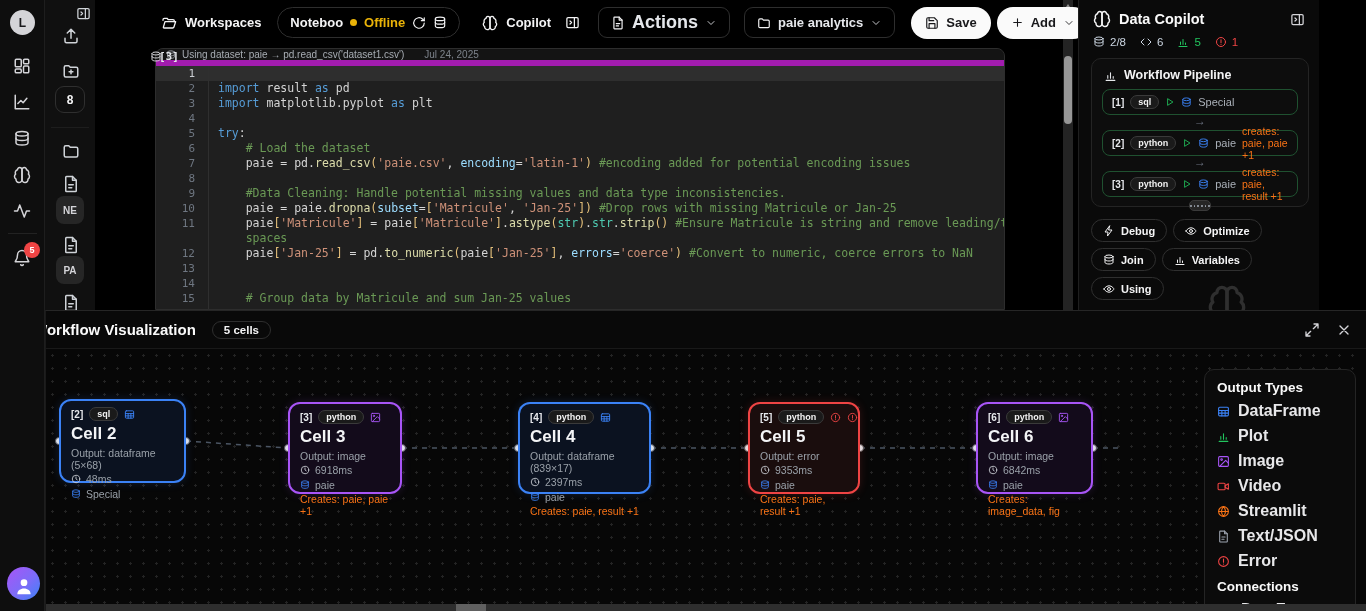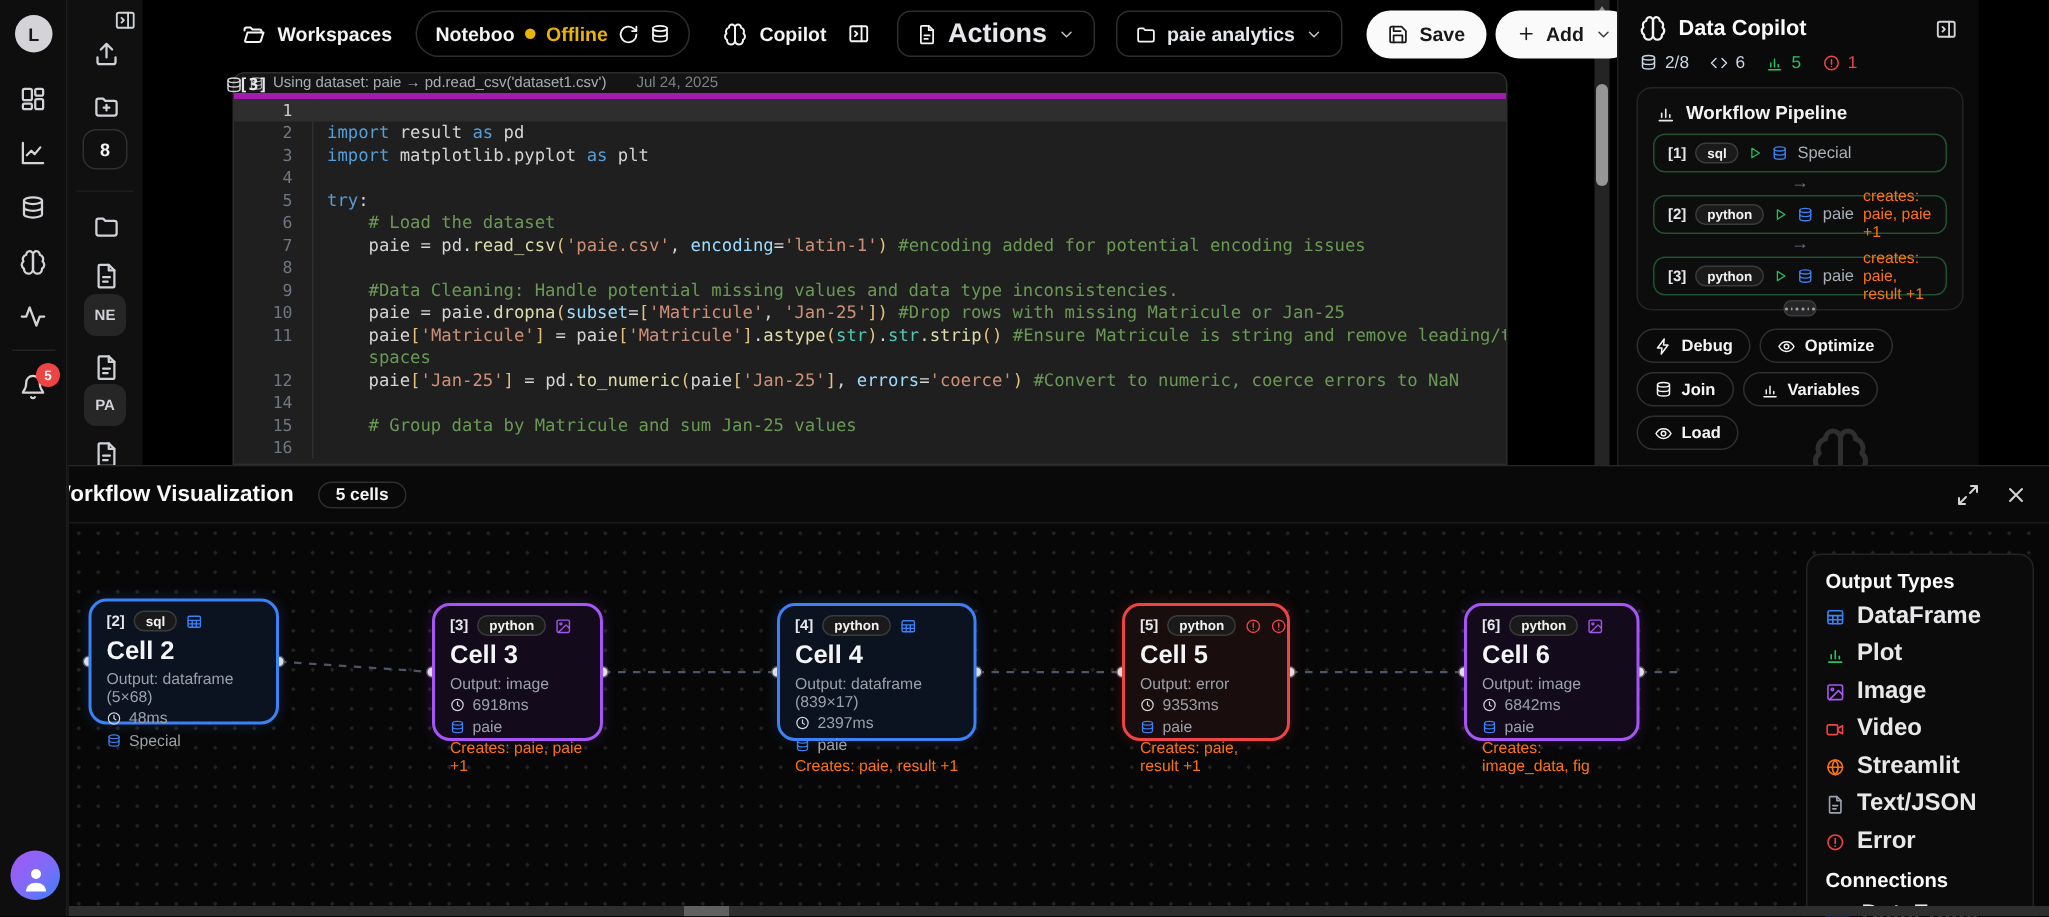--- a/index.html
+++ b/index.html
@@ -38,21 +38,21 @@
   .whitebtn { background:#fafafa; color:#18181b; border-radius:17px; height:32px; padding:0 14px; display:flex; align-items:center; gap:7px; font-size:13px; font-weight:bold; }
   .chev { width:12px; height:12px; color:inherit; opacity:.85; }
 
   
   .vscroll { left:1063px; top:0; width:10px; height:310px; background:#242424; }
   .vscroll .up { position:absolute; left:1px; top:4px; width:0; height:0; border-left:4px solid transparent; border-right:4px solid transparent; border-bottom:6px solid #8f8f8f; }
   .vscroll .thumb { position:absolute; left:1px; top:56px; width:8px; height:68px; border-radius:4px; background:#969696; }
 
   
   .editor { left:155px; top:48px; width:850px; height:262px; background:#1f1f1f; border:1px solid #2d2d2d; border-radius:8px 8px 0 0; overflow:hidden; z-index:3; }
-  .edhead { height:17px; background:#141414; border-bottom:4px solid #a21caf; display:flex; align-items:center; gap:6px; padding:0 10px; font-size:10px; color:#a8adb4; }
+  .edhead { height:17px; background:#141414; border-bottom:6px solid #a21caf; display:flex; align-items:center; gap:6px; padding:0 10px; font-size:10px; color:#a8adb4; }
   .edhead .date { color:#7d838b; margin-left:14px; }
   .edbody { font-family:"DejaVu Sans Mono", monospace; font-size:11.5px; }
   .cl { display:flex; height:15px; line-height:15px; white-space:pre; }
   .cl .ln { width:52px; flex:none; text-align:right; padding-right:13px; color:#6e7681; font-size:11px; }
   .cl .lc { border-left:1px solid #2f2f2f; padding-left:9px; flex:1; }
   .cl.active { background:#2e2e2e; }
   .cl.active .ln { color:#c9ccd1; }
   .s-kw{color:#569cd6}.s-pl{color:#d4d4d4}.s-fn{color:#dcdcaa}.s-st{color:#ce9178}.s-cm{color:#6a9955}.s-br{color:#e5c07b}.s-pa{color:#9cdcfe}.s-ty{color:#4ec9b0}.s-op{color:#d4d4d4}
   .exec { left:150px; top:50px; display:flex; align-items:center; z-index:6; color:#e5e7eb; font-family:"DejaVu Sans Mono",monospace; font-size:11px; font-weight:bold; }
   .exec [data-icon]{ width:12px; height:12px; margin-right:-3px; color:#d4d4d8; }
@@ -340,20 +340,21 @@
       <div class="cl"><span class="ln">4</span><span class="lc"></span></div>
       <div class="cl"><span class="ln">5</span><span class="lc"><span class="s-kw">try</span><span class="s-pl">:</span></span></div>
       <div class="cl"><span class="ln">6</span><span class="lc"><span class="s-cm">    # Load the dataset</span></span></div>
       <div class="cl"><span class="ln">7</span><span class="lc"><span class="s-pl">    paie </span><span class="s-op">=</span><span class="s-pl"> pd.</span><span class="s-fn">read_csv</span><span class="s-br">(</span><span class="s-st">'paie.csv'</span><span class="s-pl">, </span><span class="s-pa">encoding</span><span class="s-op">=</span><span class="s-st">'latin-1'</span><span class="s-br">)</span><span class="s-cm"> #encoding added for potential encoding issues</span></span></div>
       <div class="cl"><span class="ln">8</span><span class="lc"></span></div>
       <div class="cl"><span class="ln">9</span><span class="lc"><span class="s-cm">    #Data Cleaning: Handle potential missing values and data type inconsistencies.</span></span></div>
       <div class="cl"><span class="ln">10</span><span class="lc"><span class="s-pl">    paie </span><span class="s-op">=</span><span class="s-pl"> paie.</span><span class="s-fn">dropna</span><span class="s-br">(</span><span class="s-pa">subset</span><span class="s-op">=</span><span class="s-br">[</span><span class="s-st">'Matricule'</span><span class="s-pl">, </span><span class="s-st">'Jan-25'</span><span class="s-br">])</span><span class="s-cm"> #Drop rows with missing Matricule or Jan-25</span></span></div>
       <div class="cl"><span class="ln">11</span><span class="lc"><span class="s-pl">    paie</span><span class="s-br">[</span><span class="s-st">'Matricule'</span><span class="s-br">]</span><span class="s-op"> = </span><span class="s-pl">paie</span><span class="s-br">[</span><span class="s-st">'Matricule'</span><span class="s-br">]</span><span class="s-pl">.</span><span class="s-fn">astype</span><span class="s-br">(</span><span class="s-ty">str</span><span class="s-br">)</span><span class="s-pl">.</span><span class="s-ty">str</span><span class="s-pl">.</span><span class="s-fn">strip</span><span class="s-br">()</span><span class="s-cm"> #Ensure Matricule is string and remove leading/trailing</span></span></div>
       <div class="cl"><span class="ln"></span><span class="lc"><span class="s-cm">    spaces</span></span></div>
       <div class="cl"><span class="ln">12</span><span class="lc"><span class="s-pl">    paie</span><span class="s-br">[</span><span class="s-st">'Jan-25'</span><span class="s-br">]</span><span class="s-op"> = </span><span class="s-pl">pd.</span><span class="s-fn">to_numeric</span><span class="s-br">(</span><span class="s-pl">paie</span><span class="s-br">[</span><span class="s-st">'Jan-25'</span><span class="s-br">]</span><span class="s-pl">, </span><span class="s-pa">errors</span><span class="s-op">=</span><span class="s-st">'coerce'</span><span class="s-br">)</span><span class="s-cm"> #Convert to numeric, coerce errors to NaN</span></span></div>
+      <div class="cl"><span class="ln">13</span><span class="lc"></span></div>
       <div class="cl"><span class="ln">14</span><span class="lc"></span></div>
       <div class="cl"><span class="ln">15</span><span class="lc"><span class="s-cm">    # Group data by Matricule and sum Jan-25 values</span></span></div>
       <div class="cl"><span class="ln">16</span><span class="lc"></span></div>
     </div>
 </section>
 
 <aside class="abs copilot">
   <div class="cphead">
     <span data-icon="brain" style="width:18px;height:18px;color:#f4f4f5">
         <svg viewBox="0 0 24 24" fill="none" stroke="currentColor" stroke-width="2" stroke-linecap="round" stroke-linejoin="round">
@@ -521,21 +522,21 @@
         </span>
         <span>Variables</span>
       </button>
       <button class="abtn">
         <span data-icon="eye" style="height: 12px; width: 12px; color: rgb(244, 244, 245);">
           <svg viewBox="0 0 24 24" fill="none" stroke="currentColor" stroke-width="2" stroke-linecap="round" stroke-linejoin="round">
             <path d="M2 12s3.5-6.5 10-6.5S22 12 22 12s-3.5 6.5-10 6.5S2 12 2 12Z"></path>
             <circle cx="12" cy="12" r="3"></circle>
           </svg>
         </span>
-        <span>Load</span>
+        <span>Using</span>
       </button>
     </div>
   <span class="abs ghostbrain" data-icon="brain">
       <svg viewBox="0 0 24 24" fill="none" stroke="currentColor" stroke-width="2" stroke-linecap="round" stroke-linejoin="round">
         <path d="M12 5a3 3 0 1 0-5.997.125 4 4 0 0 0-2.526 5.77 4 4 0 0 0 .556 6.588A4 4 0 1 0 12 18Z"></path>
         <path d="M12 5a3 3 0 1 1 5.997.125 4 4 0 0 1 2.526 5.77 4 4 0 0 1-.556 6.588A4 4 0 1 1 12 18Z"></path>
       </svg>
     </span>
 </aside>
 

